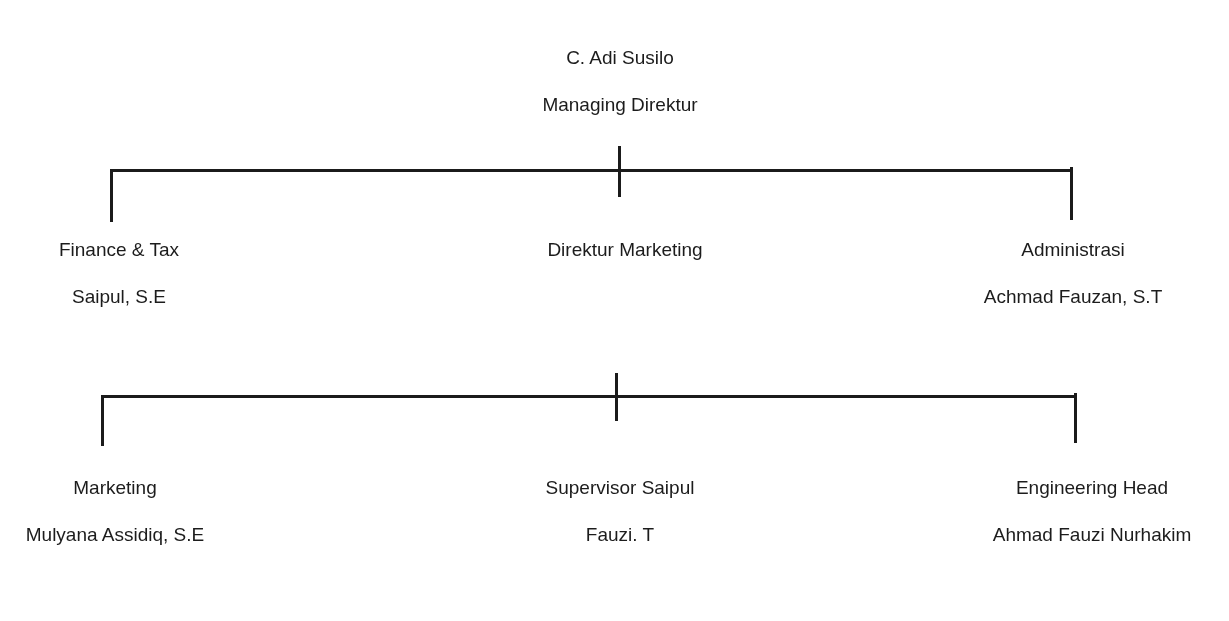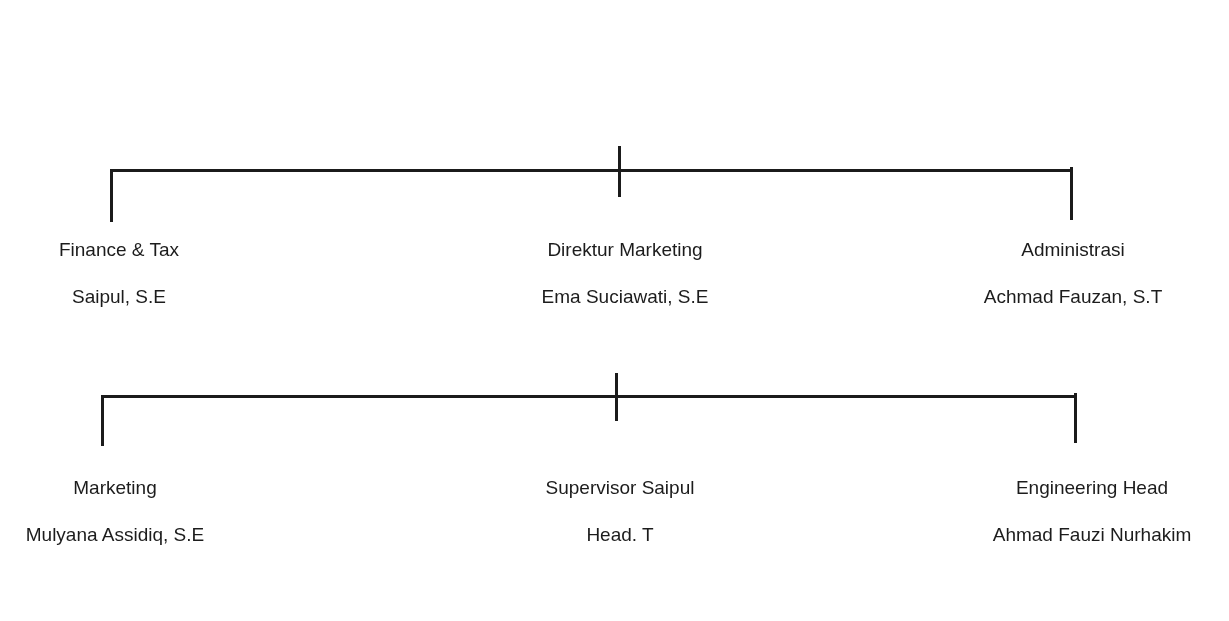--- a/index.html
+++ b/index.html
@@ -32,50 +32,53 @@
     background: var(--line-color, #1b1b1b);
   }
   .cline.v { width: 3px; }
   .cline.h { height: 3px; }
 </style>
 </head>
 <body>
 
 <div id="canvas">
 
+  <div class="node" style="left:460px; top:34px;">
+    <div class="nline">C. Adi Susilo</div>
+    <div class="nline">Managing Direktur</div>
+  </div>
 
   <div class="cline v" style="left:618px; top:146px; height:51px;"></div>
   <div class="cline h" style="left:110px; top:169px; width:963px;"></div>
   <div class="cline v" style="left:110px; top:171px; height:51px;"></div>
   <div class="cline v" style="left:1070px; top:167px; height:53px;"></div>
 
   <div class="node" style="left:-41px; top:226px;">
     <div class="nline">Finance &amp; Tax</div>
     <div class="nline">Saipul, S.E</div>
   </div>
   <div class="node" style="left:465px; top:226px;text-align:center;">
     <div class="nline">Direktur Marketing</div>
-    <div class="nline">Ema Suciawati, S.E</div>
   </div>
   <div class="node" style="left:913px; top:226px;">
     <div class="nline">Administrasi</div>
     <div class="nline">Achmad Fauzan, S.T</div>
   </div>
 
   <div class="cline v" style="left:615px; top:373px; height:48px;"></div>
   <div class="cline h" style="left:101px; top:395px; width:976px;"></div>
   <div class="cline v" style="left:101px; top:397px; height:49px;"></div>
   <div class="cline v" style="left:1074px; top:393px; height:50px;"></div>
 
   <div class="node" style="left:-45px; top:464px;">
     <div class="nline">Marketing</div>
     <div class="nline">Mulyana Assidiq, S.E</div>
   </div>
   <div class="node" style="left:460px; top:464px;">
     <div class="nline">Supervisor Saipul</div>
-    <div class="nline">Head. T</div>
+    <div class="nline">Fauzi. T</div>
   </div>
   <div class="node" style="left:932px; top:464px;">
     <div class="nline">Engineering Head</div>
     <div class="nline">Ahmad Fauzi Nurhakim</div>
   </div>
 
 </div>
 
 </body></html>

